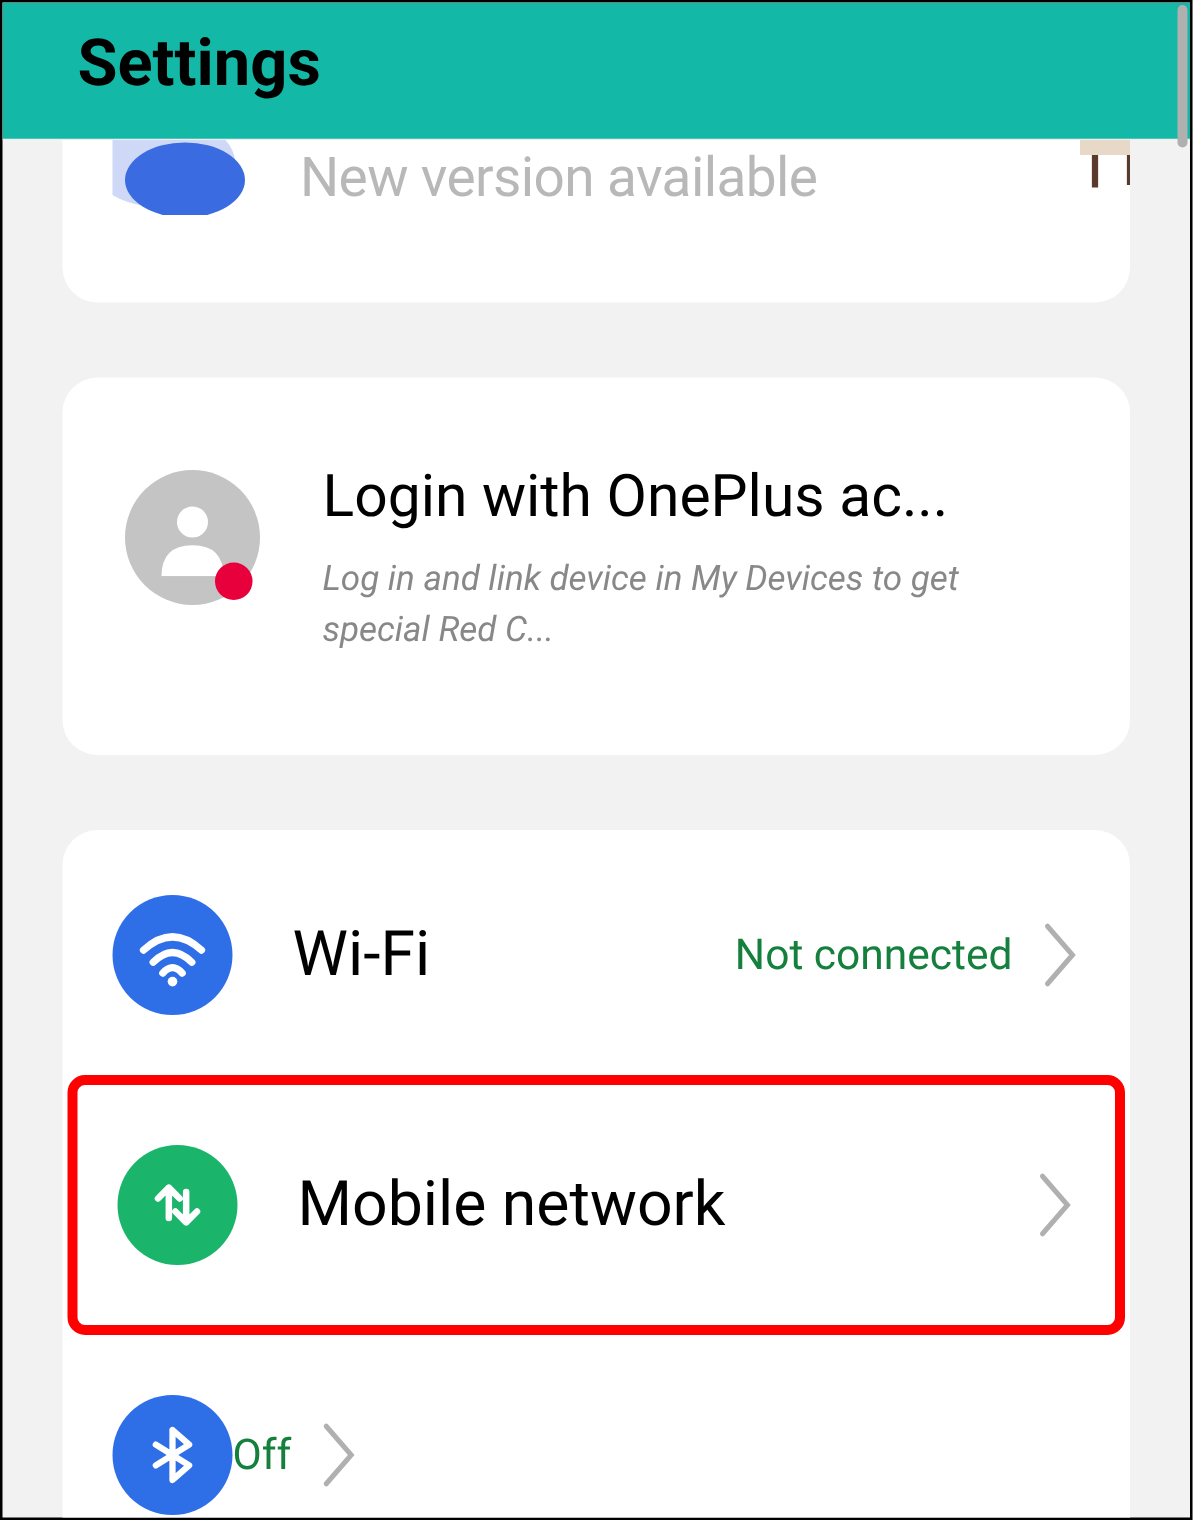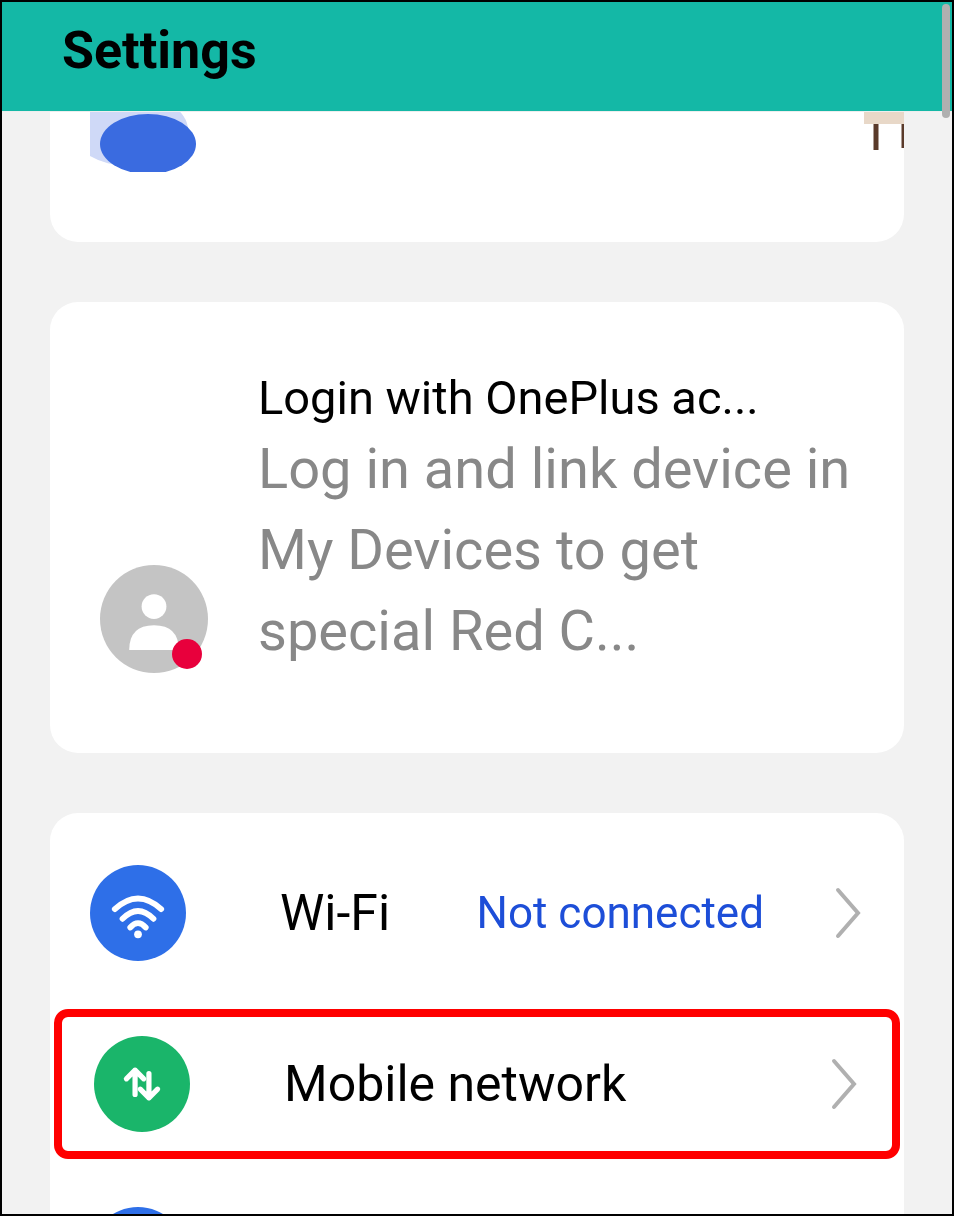--- a/index.html
+++ b/index.html
@@ -55,21 +55,21 @@
       width: 60px;
       height: 60px;
     }
     .avatar-stub svg { width: 100%; height: 100%; }
     .account-card {
       background: #fff;
       margin: 60px 48px 0 48px;
       border-radius: 28px;
       padding: 68px 50px 80px 50px;
       display: flex;
-      align-items: flex-end;
+      align-items: flex-start;
     }
     .account-avatar {
       width: 108px;
       height: 108px;
       margin-top: 6px;
       flex-shrink: 0;
       position: relative;
     }
     .account-avatar-circle {
       width: 108px;
@@ -96,44 +96,44 @@
     }
     .account-title {
       font-size: 47px;
       color: #000;
       font-weight: 400;
       white-space: nowrap;
       overflow: hidden;
       text-overflow: ellipsis;
     }
     .account-subtitle {
-      font-size: 56px;
+      font-size: 28px;
       color: #888;
-      margin-top: 4px;
+      margin-top: 18px;
       line-height: 1.45;
+      font-style: italic;
     }
     .settings-list {
       background: #fff;
       margin: 60px 48px 0 48px;
       border-radius: 28px;
       padding-top: 10px;
       padding-bottom: 0;
     }
     .settings-item {
       display: flex;
       align-items: center;
       padding: 42px 40px;
       position: relative;
-      gap: 46px;
     }
     .settings-item.highlighted {
       border: 8px solid #ff0000;
       border-radius: 14px;
       margin: 6px 4px;
-      padding: 19px 32px;
+      padding: 48px 32px;
     }
     .item-icon {
       width: 96px;
       height: 96px;
       border-radius: 50%;
       flex-shrink: 0;
       display: flex;
       align-items: center;
       justify-content: center;
     }
@@ -141,22 +141,22 @@
     .item-icon.mobile { background: #1ab56a; }
     .item-icon.bluetooth { background: #2e6fe8; }
     .item-label {
       font-size: 50px;
       color: #000;
       font-weight: 400;
       margin-left: 48px;
       flex: 1;
     }
     .item-value {
-      font-size: 44px;
-      color: #1d4ed8;
+      font-size: 34px;
+      color: #15803d;
       margin-right: 24px;
     }
     .chevron {
       width: 30px;
       height: 54px;
       flex-shrink: 0;
     }
     .scrollbar {
       position: absolute;
       right: 2px;
@@ -177,20 +177,21 @@
 
 <div class="content">
 
   <div class="update-card">
     <div class="update-icon">
       <svg viewBox="0 0 110 60">
         <ellipse cx="40" cy="18" rx="58" ry="36" fill="#cfd9f7"></ellipse>
         <ellipse cx="58" cy="32" rx="48" ry="30" fill="#3a6be0"></ellipse>
       </svg>
     </div>
+    <div class="update-text">New version available</div>
     <div class="avatar-stub">
       <svg viewBox="0 0 60 60">
         <rect x="0" y="0" width="60" height="22" fill="#e8d8c8"></rect>
         <line x1="12" y1="22" x2="12" y2="48" stroke="#5a3a2a" stroke-width="5"></line>
         <line x1="40" y1="22" x2="40" y2="46" stroke="#5a3a2a" stroke-width="5"></line>
       </svg>
     </div>
   </div>
 
   <div class="account-card">

